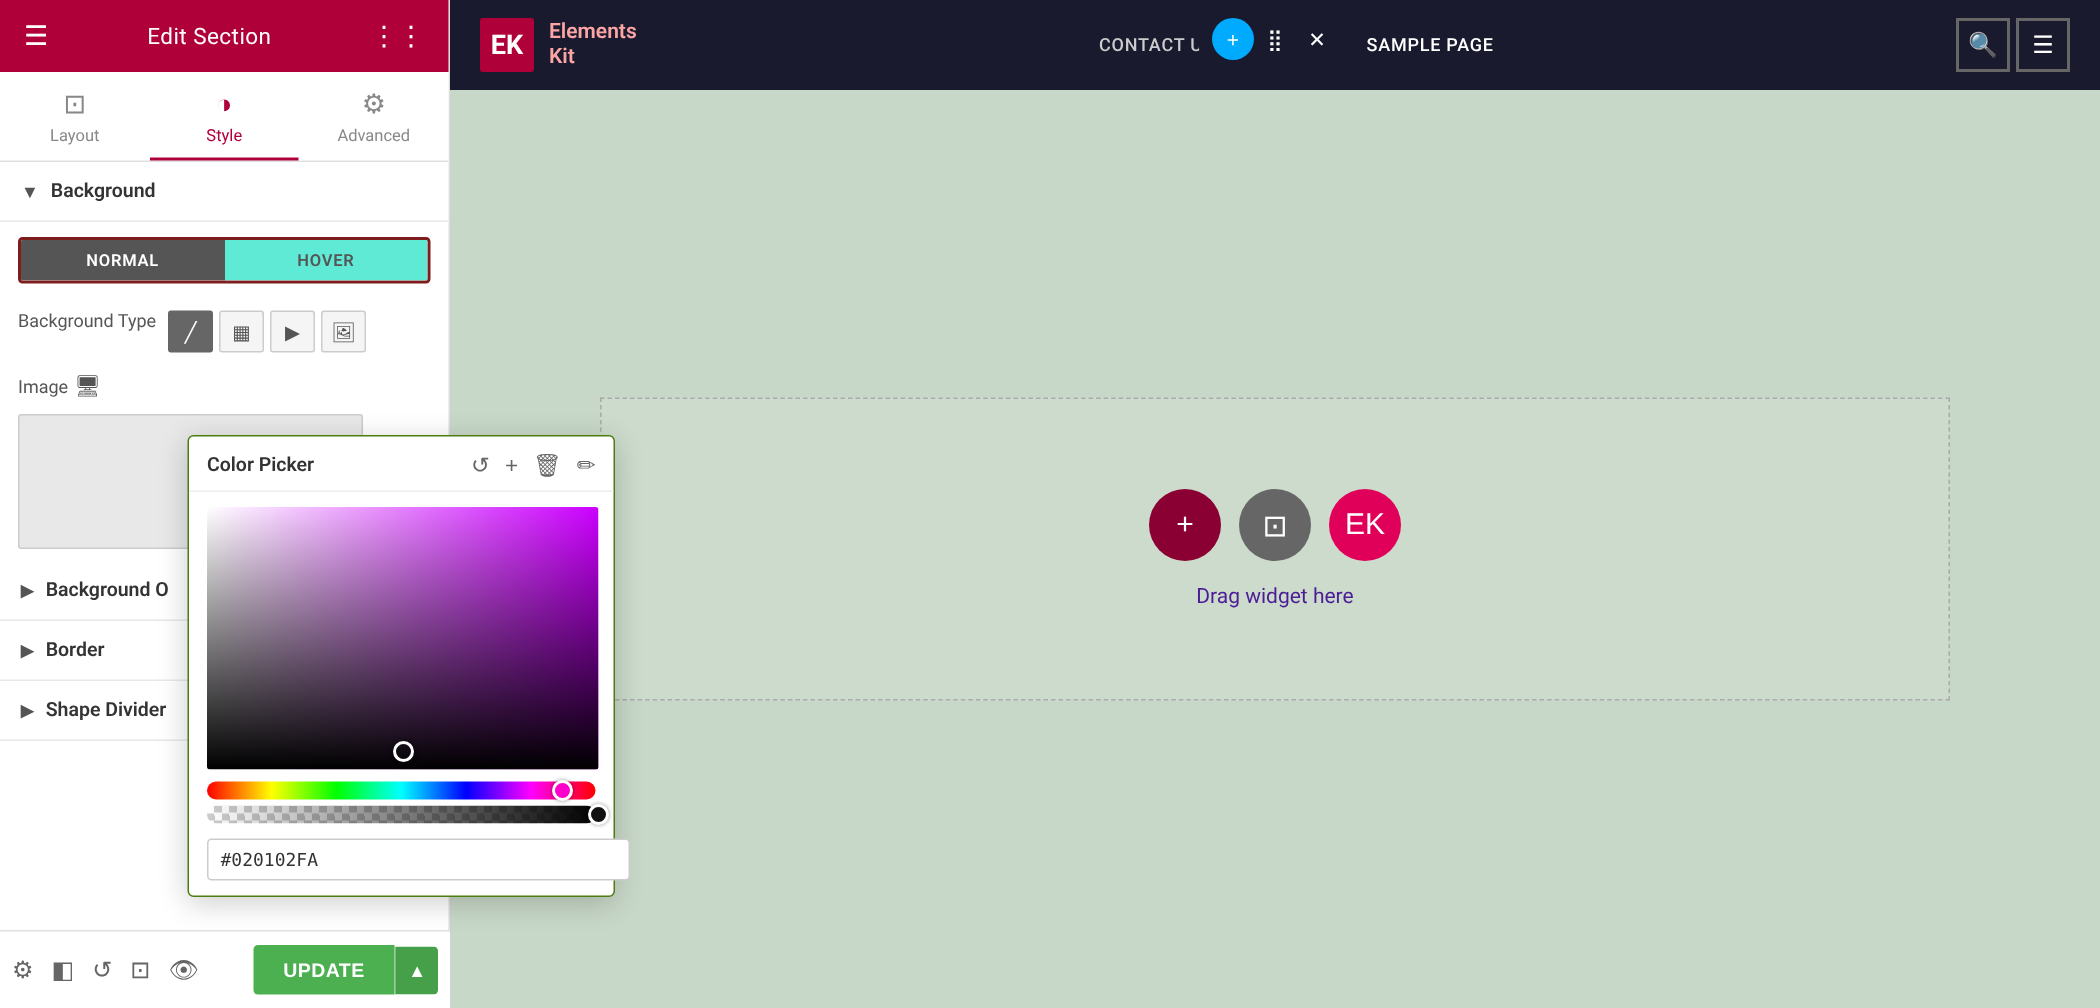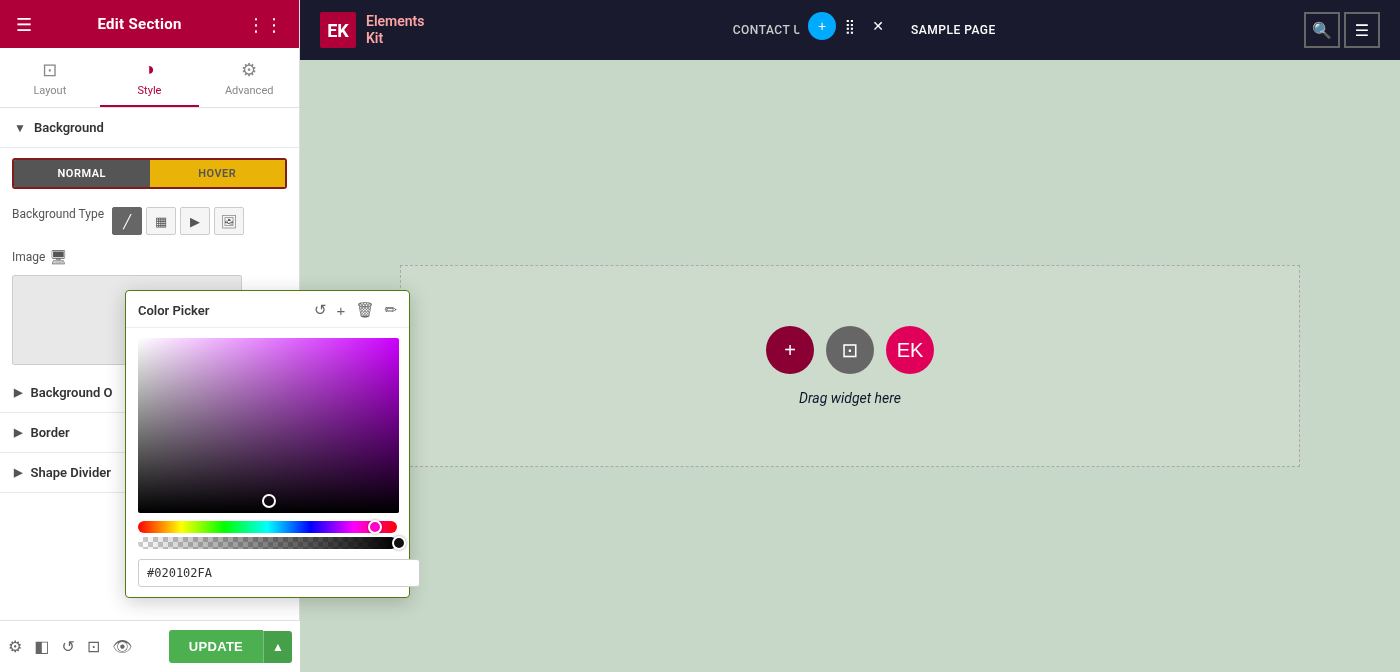--- a/index.html
+++ b/index.html
@@ -29,21 +29,21 @@
       display: flex;
       align-items: center;
       justify-content: space-between;
       padding: 0 16px;
       height: 48px;
       flex-shrink: 0;
     }
 
     .panel-header-title {
       font-size: 15px;
-      font-weight: 700;
+      font-weight: 400;
       letter-spacing: 0.3px;
     }
 
     
     .panel-tabs {
       display: flex;
       border-bottom: 1px solid #e0e0e0;
       background: #fff;
       flex-shrink: 0;
     }
@@ -112,21 +112,21 @@
     }
 
     .nh-tab {
       flex: 1;
       text-align: center;
       padding: 7px 0;
       font-size: 11px;
       font-weight: 600;
       cursor: pointer;
       color: #555;
-      background: #eab308;
+      background: #5eead4;
       letter-spacing: 0.5px;
     }
 
     .nh-tab.active {
       background: #555;
       color: #fff;
     }
 
     .bg-row {
       display: flex;
@@ -581,22 +581,21 @@
       justify-content: center;
       font-size: 20px;
       color: #fff;
     }
 
     .w-btn.red { background: #8b0032; }
     .w-btn.gray { background: #666; }
     .w-btn.pink { background: #e0005a; }
 
     .drag-text {
-      color: #0f172a;
-      font-style: italic;
+      color: #4c1d95;
       font-size: 14px;
     }
   </style>
 </head>
 <body>
 
 <div class="main-layout">
   <div class="left-panel">
 
     <div class="panel-header">

